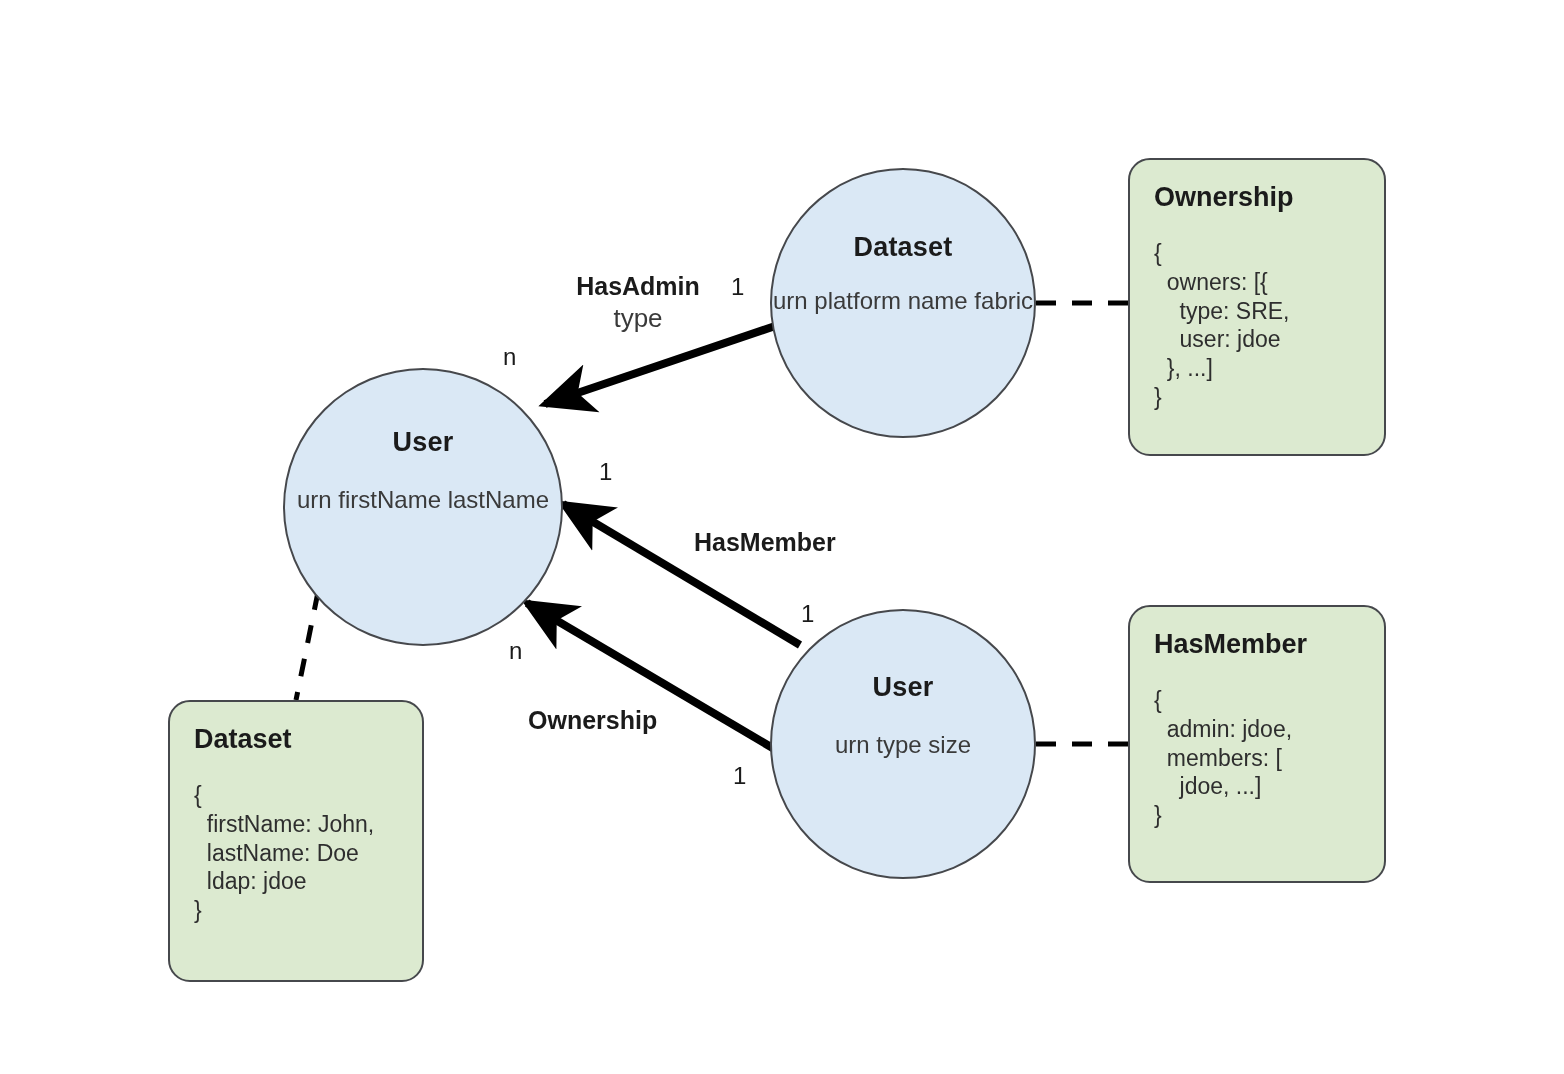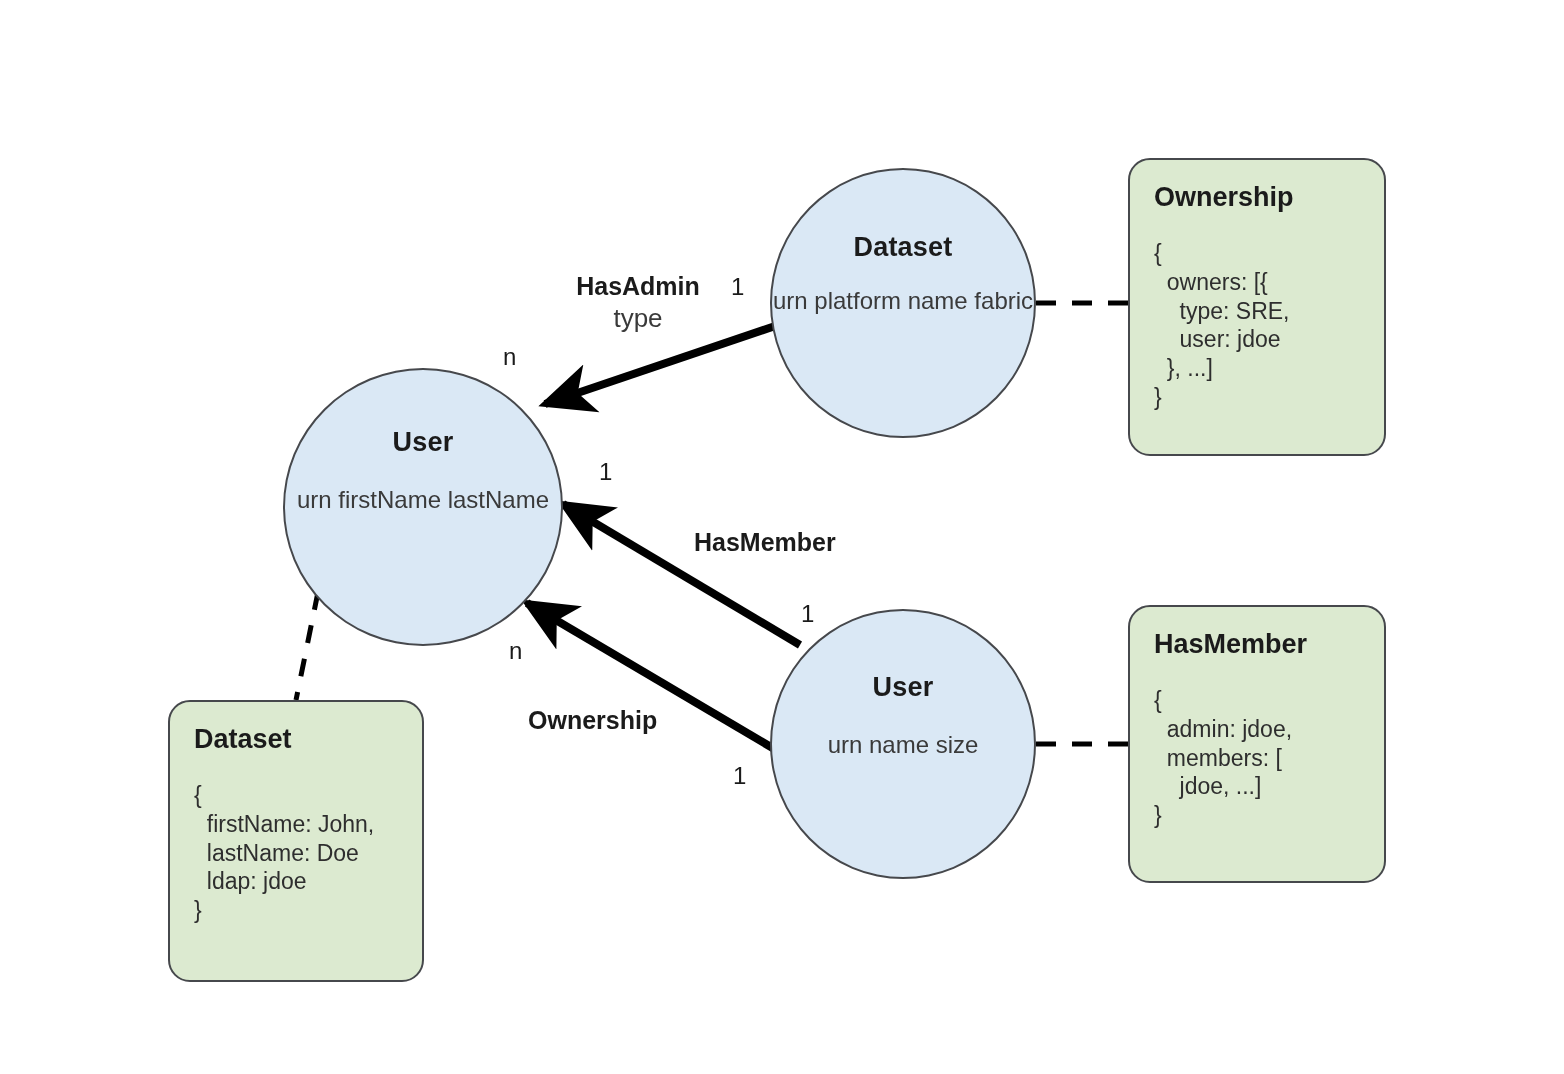--- a/index.html
+++ b/index.html
@@ -179,21 +179,21 @@
   <div class="entity" id="ent-user">
     <div class="ent-title">User</div>
     <div class="ent-fields">urn
 firstName
 lastName</div>
   </div>
 
   <div class="entity" id="ent-group">
     <div class="ent-title">User</div>
     <div class="ent-fields">urn
-name
+type
 size</div>
   </div>
 
   <div class="aspect" id="asp-ownership">
     <div class="asp-title">Ownership</div>
     <div class="asp-body">{
   owners: [{
     type: SRE,
     user: jdoe
   }, ...]

